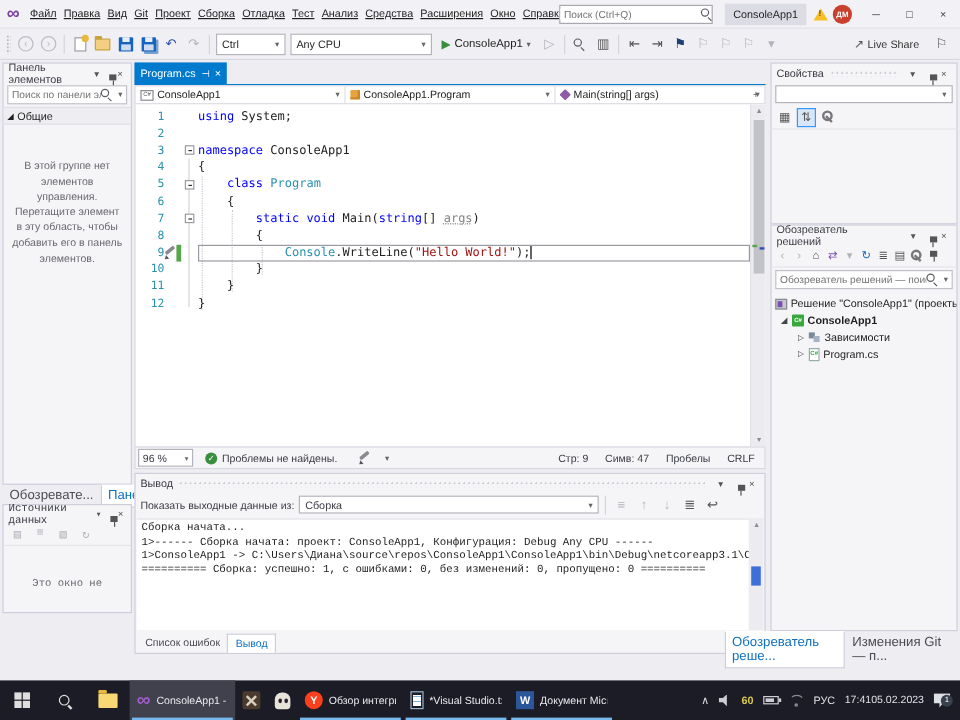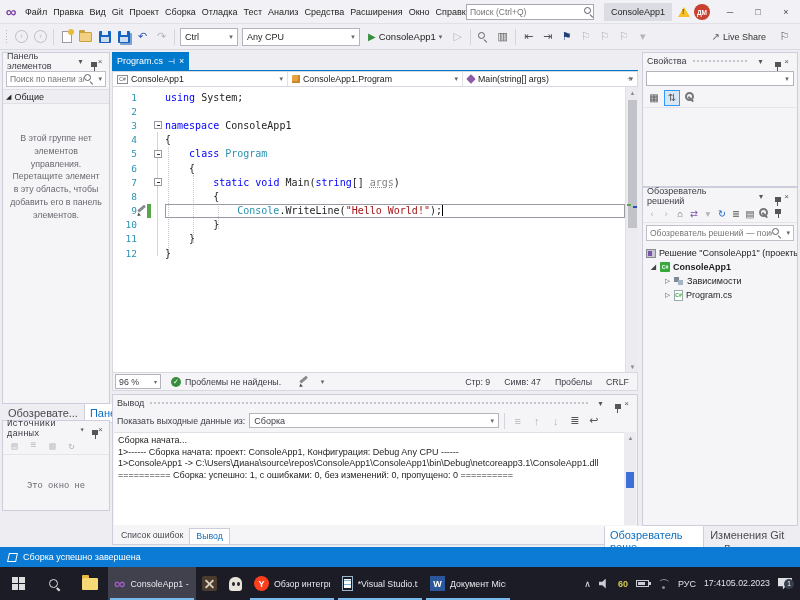--- a/index.html
+++ b/index.html
@@ -3,21 +3,21 @@
 <meta charset="utf-8">
 <style>
   * { margin:0; padding:0; box-sizing:border-box; }
   html,body { width:800px; height:600px; overflow:hidden; }
   body { font-family:"Liberation Sans", sans-serif; font-size:9.5px; color:#1e1e1e; background:#eeeef2; }
   #app { position:relative; width:800px; height:600px; background:#eeeef2; }
 
   
   .titlebar { position:absolute; left:0; top:0; width:800px; height:24px; background:#f2f2f6; border-bottom:1px solid #e0e0e6; display:flex; align-items:center; }
   .vs-logo { width:22px; height:20px; display:flex; align-items:center; justify-content:center; color:#7a3e9d; font-size:15px; font-weight:bold; }
-  .menu-bar { display:flex; align-items:center; height:100%; }
+  .menu-bar { display:flex; align-items:flex-end; height:100%;text-decoration:underline; }
   .menu-item { padding:0 3px; font-size:9px; line-height:24px; color:#1e1e1e; cursor:default; }
   .qsearch { position:absolute; left:466px; top:4px; width:128px; height:16px; background:#fff; border:1px solid #a8a8b0; display:flex; align-items:center; }
   .qsearch input { flex:1; border:none; outline:none; font-size:8.5px; padding:0 3px; color:#444; font-family:"Liberation Sans",sans-serif; }
   .mag { position:relative; width:10px; height:10px; flex:0 0 10px; margin-right:2px; }
   .mag::before { content:""; position:absolute; left:0; top:0; width:5px; height:5px; border:1px solid #5c5c66; border-radius:50%; }
   .mag::after { content:""; position:absolute; left:6px; top:7px; width:4px; height:1px; background:#5c5c66; transform:rotate(45deg); transform-origin:left center; }
   .proj-badge { position:absolute; left:604px; top:3px; height:18px; padding:0 7px; background:#dcdce4; display:flex; align-items:center; font-size:9px; }
   .warn-tri { position:absolute; left:678px; top:7px; width:0; height:0; border-left:6px solid transparent; border-right:6px solid transparent; border-bottom:10px solid #f6c026; }
   .warn-tri span { position:absolute; left:-2px; top:1px; font-size:7px; font-weight:bold; color:#5a4500; }
   .avatar { position:absolute; left:694px; top:4px; width:16px; height:16px; border-radius:50%; background:#c9402f; color:#fff; font-size:6.5px; font-weight:bold; display:flex; align-items:center; justify-content:center; }
@@ -122,21 +122,21 @@
   .zoombox .arr { margin-left:auto; font-size:6px; color:#666; }
   .chk { width:10px; height:10px; border-radius:50%; background:#388e3c; color:#fff; font-size:7px; display:flex; align-items:center; justify-content:center; margin:0 4px 0 10px; }
   .edstatus-right { margin-left:auto; display:flex; }
   .edstatus-right span { margin-left:14px; }
   .edstatus-right span:last-child { margin-right:8px; }
 
   
   .output { left:112px; top:394px; width:526px; height:151px; }
   .out-toolbar { height:19px; display:flex; align-items:center; padding:0 4px; font-size:8.8px; color:#3b3b44; }
   .out-combo { width:250px; height:15px; margin-left:4px; }
-  .out-text { position:absolute; left:1px; right:13px; top:37px; bottom:19px; background:#fff; border-top:1px solid #e0e0e6; padding:2px 4px; font-family:Liberation Sans, sans-serif; font-size:9px; line-height:11.5px; white-space:pre; overflow:hidden; }
+  .out-text { position:absolute; left:1px; right:13px; top:37px; bottom:19px; background:#fff; border-top:1px solid #e0e0e6; padding:2px 4px; font-family:Liberation Mono, monospace; font-size:9px; line-height:11.5px; white-space:pre; overflow:hidden; }
   .out-scroll { position:absolute; right:1px; top:37px; width:12px; bottom:19px; background:#ececf0; }
   .out-thumb { position:absolute; left:2px; top:40px; width:8px; height:16px; background:#3d6fd8; }
   .bottom-tabs { position:absolute; left:0; bottom:0; display:flex; font-size:8.8px; }
   .bottom-tabs .stab { padding:2px 6px 3px; color:#4a4a52; }
   .bottom-tabs .stab.active { background:#fff; color:#0e70c0; border:1px solid #cccedb; border-bottom:none; }
 
   
   .props { left:642px; top:52px; width:156px; height:135px; }
   .props-combo { height:15px; margin:2px 3px; }
   .props-toolbar { height:20px; display:flex; align-items:center; padding:0 3px; border-bottom:1px solid #e4e4ea; }
@@ -628,24 +628,20 @@
         <span>Program.cs</span>
       </div>
     </div>
   </div>
 
   <div class="side-tabs right-tabs">
     <div class="stab active">Обозреватель реше...</div>
     <div class="stab">Изменения Git — п...</div>
   </div>
 
-  <div class="statusbar">
-    <span class="sb-ic"></span>
-    <span>Сборка успешно завершена</span>
-  </div>
 
   <div class="taskbar">
     <div class="tb-btn">
         <span class="win-logo"></span>
       </div>
     <div class="tb-btn">
         <span class="tb-mag"></span>
       </div>
     <div class="tb-btn">
         <span class="folder-tb"></span>

